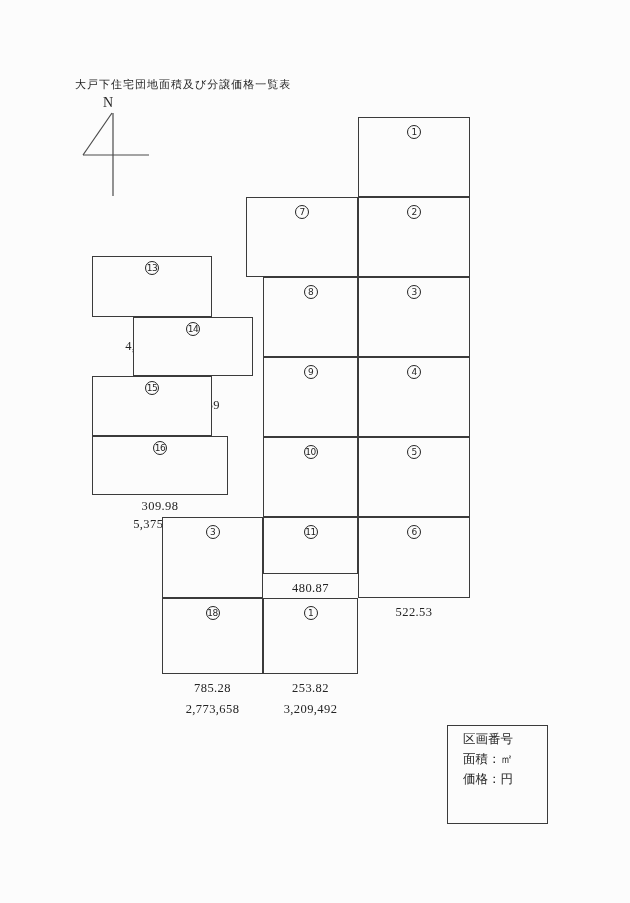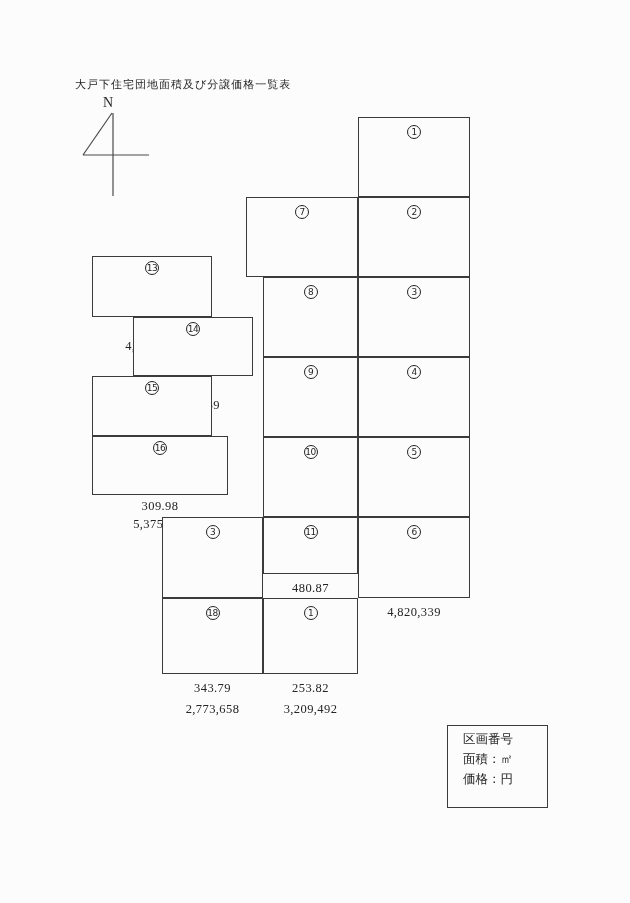--- a/index.html
+++ b/index.html
@@ -42,21 +42,21 @@
   .circle{
     display:inline-block; width:14px; height:14px;
     border:1px solid var(--text); border-radius:50%;
     font-family:"DejaVu Sans","Liberation Sans",sans-serif;
     font-size:9px; line-height:12px; letter-spacing:-0.5px;
     vertical-align:middle; text-align:center;
   }
   .area,.price{ letter-spacing:0.4px; }
   
   .legend{
-    position:absolute; left:447px; top:725px; width:101px; height:83px;
+    position:absolute; left:447px; top:725px; width:101px; height:99px;
     border:1px solid var(--line);
     padding:3px 0 0 15px;
     font-size:12.5px; line-height:20px;
     background:var(--bg);
   }
 </style>
 </head>
 <body>
 
 <div class="page-title">大戸下住宅団地面積及び分譲価格一覧表</div>
@@ -91,21 +91,21 @@
     <div class="area">457.22</div>
     <div class="price">5,623,806</div>
   </div>
     <div class="plot" style="left: 358px; top: 437px; width: 112px; height: 80px;">
     <div class="num-line"><span class="circle"><span class="num-text">5</span></span></div>
     <div class="area">457.69</div>
     <div class="price">5,066,628</div>
   </div>
     <div class="plot" style="left: 358px; top: 517px; width: 112px; height: 81px;">
     <div class="num-line"><span class="circle"><span class="num-text">6</span></span></div>
-    <div class="price">4,820,339</div>
+    <div class="area">522.53</div>
   </div>
     <div class="plot" style="left: 246px; top: 197px; width: 112px; height: 80px;">
     <div class="num-line"><span class="circle"><span class="num-text">7</span></span></div>
     <div class="area">649.69</div>
     <div class="price">7,192,068</div>
   </div>
     <div class="plot" style="left: 263px; top: 277px; width: 95px; height: 80px;">
     <div class="num-line"><span class="circle"><span class="num-text">8</span></span></div>
     <div class="area">395.68</div>
     <div class="price">4,866,864</div>
@@ -150,21 +150,21 @@
     <div class="area">309.98</div>
     <div class="price">5,375,100</div>
   </div>
     <div class="plot" style="left: 162px; top: 517px; width: 101px; height: 81px;">
     <div class="num-line"><span class="circle"><span class="num-text">3</span></span></div>
     <div class="area">417.09</div>
     <div class="price">5,130,207</div>
   </div>
     <div class="plot" style="left: 162px; top: 598px; width: 101px; height: 76px;">
     <div class="num-line"><span class="circle"><span class="num-text">18</span></span></div>
-    <div class="area">343.79</div>
+    <div class="area">785.28</div>
     <div class="price">2,773,658</div>
   </div>
   </div>
 
 <div class="legend">
   <div>区画番号</div>
   <div>面積：㎡</div>
   <div>価格：円</div>
 </div>
 

